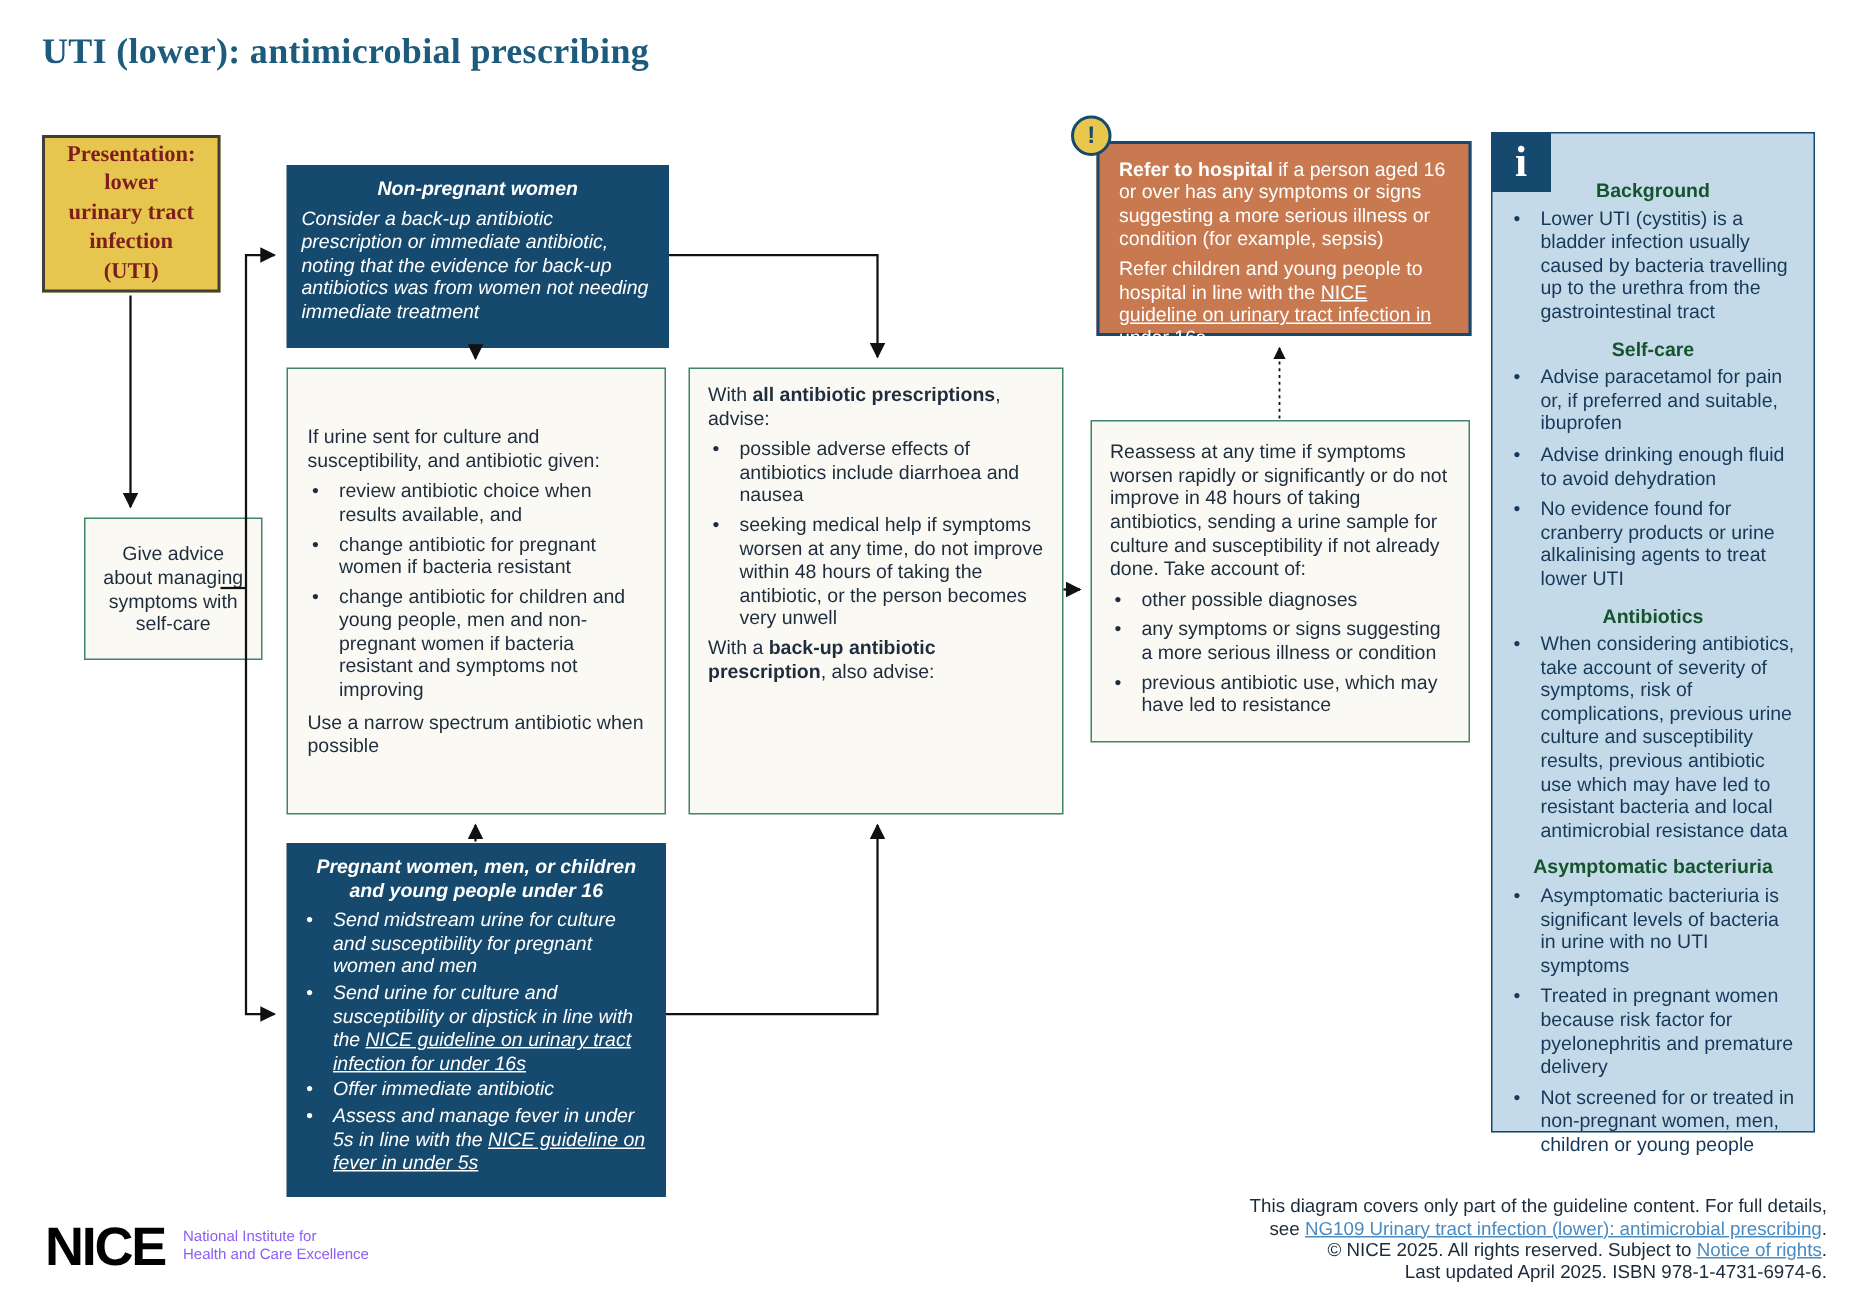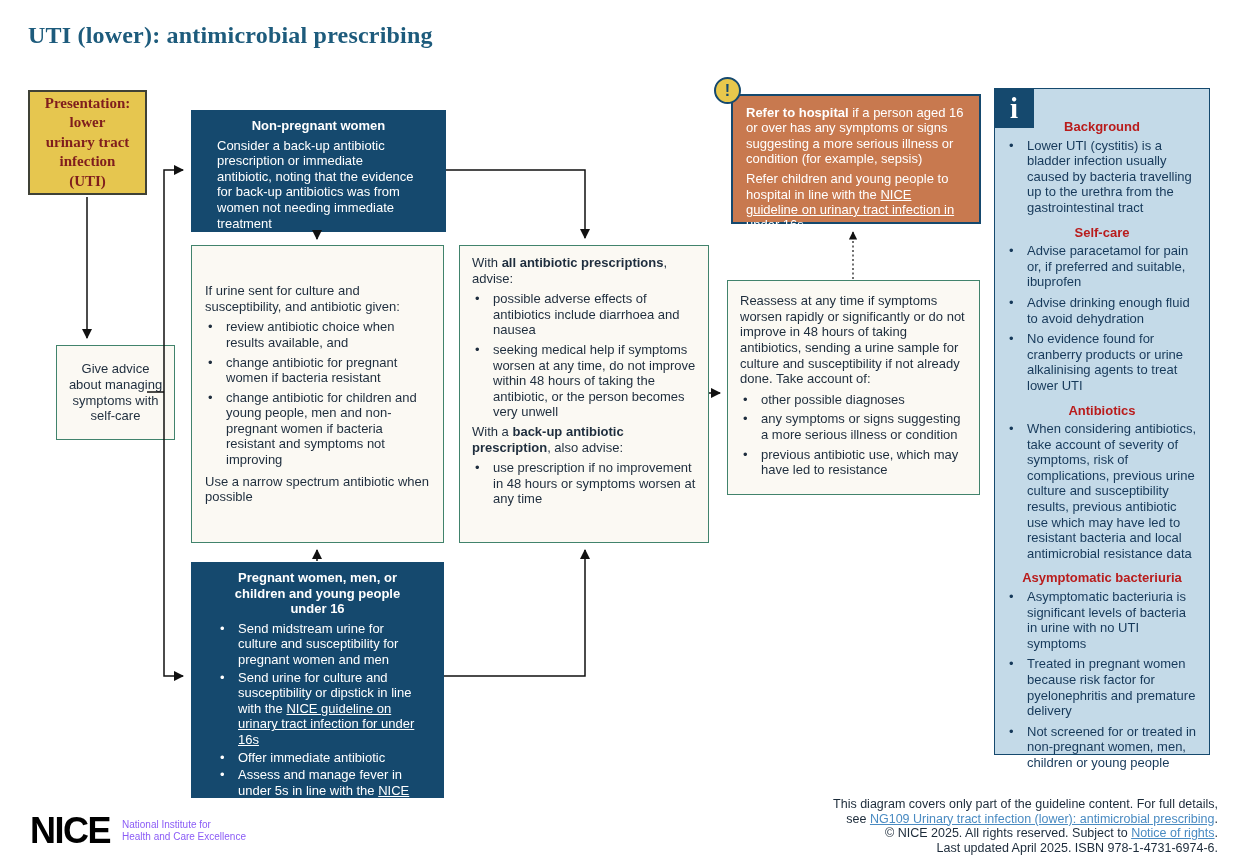--- a/index.html
+++ b/index.html
@@ -22,21 +22,21 @@
     color:#7f1d1d; line-height:1.3; white-space:pre-line;
   }
   .cream {
     background:#fbf9f3; border:1.5px solid #41836c; color:#1e2d3d;
   }
   .give-advice {
     left:28px; top:345px; width:119px; height:95px;
     display:flex; align-items:center; justify-content:center; text-align:center;
     white-space:pre-line; padding:4px;margin-left:28px;
   }
-  .navy { background:#15496e; color:#ffffff; padding:8px 26px; }
+  .navy { background:#15496e; color:#ffffff; padding:8px 10px;font-style:italic; }
   .navy .hd { text-align:center; font-weight:bold; margin-bottom:4px; }
   .non-pregnant { left:191px; top:110px; width:255px; height:122px; }
   .review { left:191px; top:245px; width:253px; height:298px; padding:10px 13px;
             display:flex; flex-direction:column; justify-content:center; }
   .pregnant { left:191px; top:562px; width:253px; height:236px; }
   .prescriptions { left:459px; top:245px; width:250px; height:298px; padding:9px 12px; }
   .refer {
     left:731px; top:94px; width:250px; height:130px;
     background:#c8794f; border:2px solid #15496e; color:#ffffff;
     padding:9px 12px 8px 13px; line-height:1.18;
@@ -55,21 +55,21 @@
     background:#c4dae8; border:1.5px solid #15496e; color:#16395a;
     font-size:13px; line-height:1.2;
   }
   .i-badge {
     position:absolute; left:-1px; top:-1px; width:40px; height:40px;
     background:#15496e; color:#ffffff;
     font-family:"Liberation Serif", serif; font-weight:bold; font-size:29px;
     display:flex; align-items:center; justify-content:center;
   }
   .sb-content { padding:4px 11px 8px 11px; }
-  .sb-heading { font-weight:bold; text-align:center; margin:9px 0 3px 0; color:#b91c1c; }
+  .sb-heading { font-weight:bold; text-align:center; margin:9px 0 3px 0; color:#14532d; }
   .sb-heading.first { margin-top:26px; }
   ul.b { list-style:none; }
   ul.b li { position:relative; padding-left:21px; margin-bottom:4px; }
   ul.b li::before { content:"\2022"; position:absolute; left:3px; }
   .navy ul.b li { margin-bottom:2px; }
   .sidebar ul.b li { margin-bottom:5px; }
   .intro { margin-bottom:5px; }
   .outro { margin-top:2px; }
   .mid { margin:4px 0 5px 0; }
   b, .bold { font-weight:bold; }
@@ -163,21 +163,20 @@
       <span>With </span><b>all antibiotic prescriptions</b><span>, advise:</span>
     </div>
     <ul class="b">
       <li>possible adverse effects of antibiotics include diarrhoea and nausea</li>
       <li>seeking medical help if symptoms worsen at any time, do not improve within 48 hours of taking the antibiotic, or the person becomes very unwell</li>
     </ul>
     <div class="mid">
       <span>With a </span><b>back-up antibiotic prescription</b><span>, also advise:</span>
     </div>
     <ul class="b">
-      <li>use prescription if no improvement in 48 hours or symptoms worsen at any time</li>
     </ul>
   </div>
 
   <div class="alert-badge">!</div>
   <div class="box refer">
     <p>
       <b>Refer to hospital</b><span> if a person aged 16 or over has any symptoms or signs suggesting a more serious illness or condition (for example, sepsis)</span>
     </p>
     <p>
       <span>Refer children and young people to hospital in line with the </span><span class="wlink">NICE guideline on urinary tract infection in under 16s</span>

